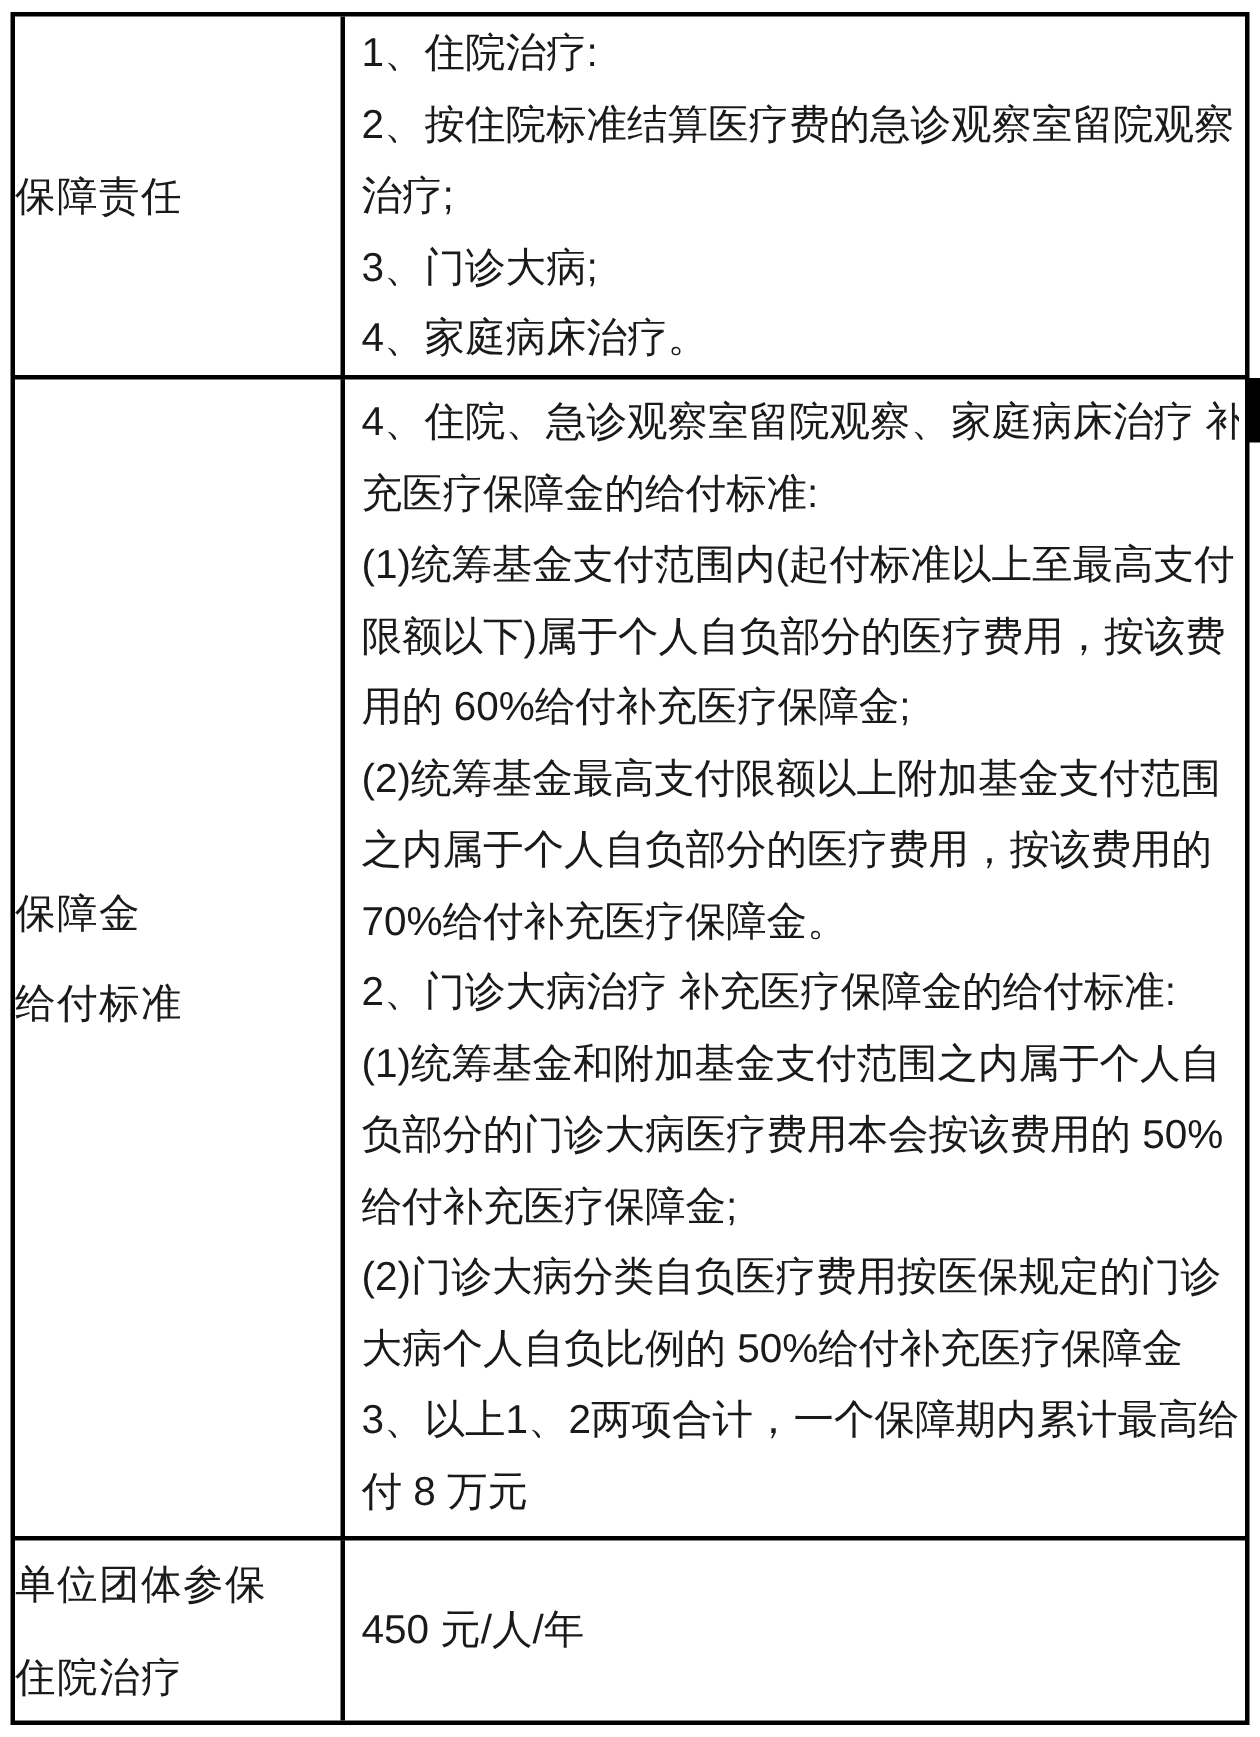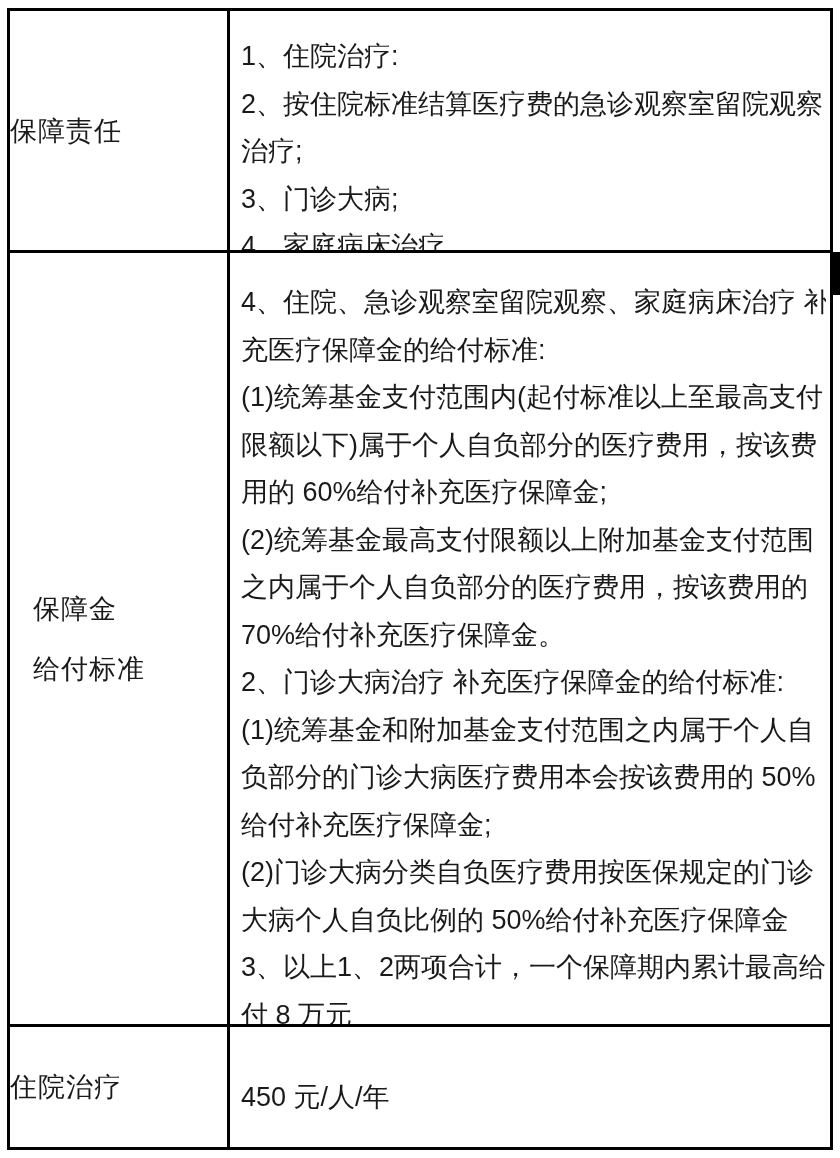--- a/index.html
+++ b/index.html
@@ -42,24 +42,23 @@
     font-size: 27px;
     letter-spacing: 1px;
     overflow: hidden;
   }
   .ccell {
     box-sizing: border-box;
     padding-left: 11px;
     padding-right: 4px;
     overflow: hidden;
     font-size: 27px;
-    margin-top: 21px;
   }
   .rb { border-bottom: 3px solid #000; }
-  .hcell.two-line { line-height: 60px; padding-left: 23px; }
+  .hcell.two-line { line-height: 60px; }
   .hcell.two-line-wide { line-height: 62px; }
   .tl {
     line-height: 47.5px;
     white-space: nowrap;
     overflow: hidden;
   }
   .ccell.pad1 { padding-top: 1px; }
   .ccell.pad2 { padding-top: 5px; }
   .ccell.vcenter {
     display: flex;
@@ -109,20 +108,21 @@
       <div class="tl">(1)统筹基金和附加基金支付范围之内属于个人自</div>
       <div class="tl">负部分的门诊大病医疗费用本会按该费用的 50%</div>
       <div class="tl">给付补充医疗保障金;</div>
       <div class="tl">(2)门诊大病分类自负医疗费用按医保规定的门诊</div>
       <div class="tl">大病个人自负比例的 50%给付补充医疗保障金</div>
       <div class="tl">3、以上1、2两项合计，一个保障期内累计最高给</div>
       <div class="tl">付 8 万元</div>
     </div>
 
     <div class="hcell two-line-wide">
+      <div>单位团体参保</div>
       <div>住院治疗</div>
     </div>
     <div class="ccell vcenter">
       <div class="tl">450 元/人/年</div>
     </div>
 
   </div>
 
   <div class="scan-artifact"></div>
 

